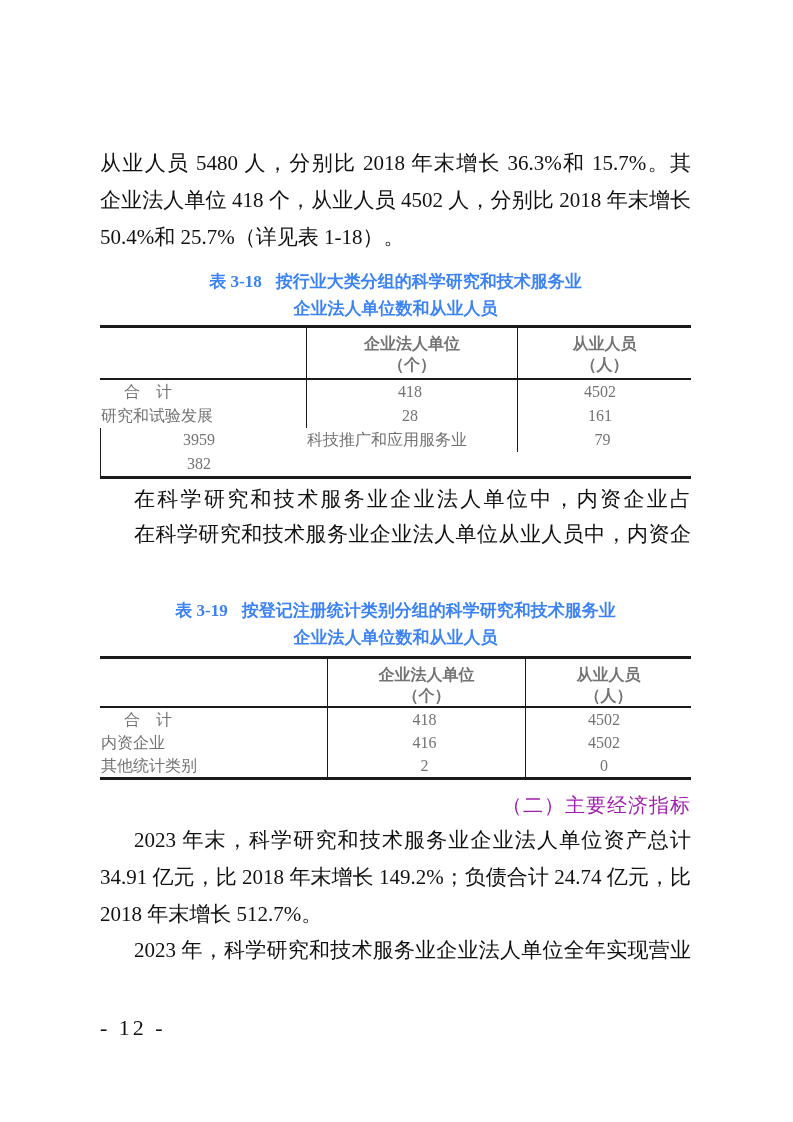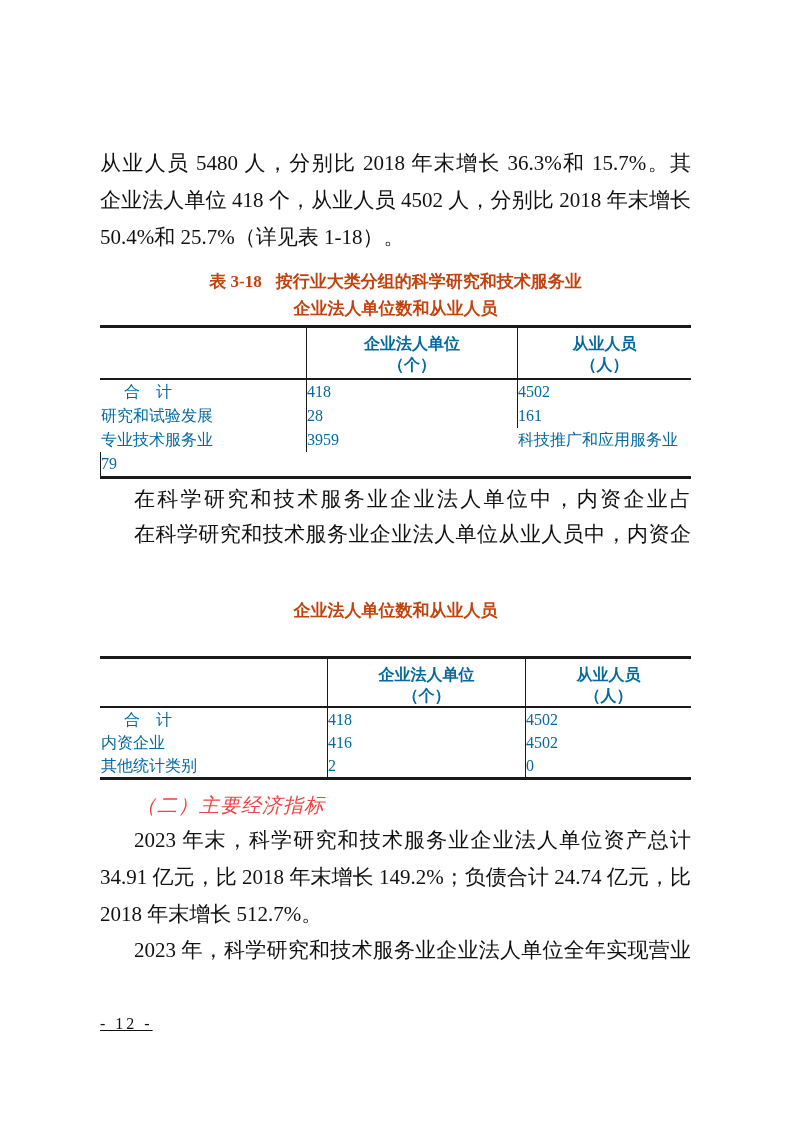--- a/index.html
+++ b/index.html
@@ -31,50 +31,50 @@
   .p3 { top: 516px; }
   .p4 { top: 822px; }
   .p5 { top: 932px; }
   
   .sec-heading {
     position: absolute;
     left: 100px;
     top: 790px;
     width: 591px;
     font-size: 20px;
-    font-style: italic;
     letter-spacing: 1px;
     text-indent: 36px;
     line-height: 30px;
-    color: #ef4444;
+    color: #a21caf;
+    text-align: right;
   }
   
   .tbl-title {
     position: absolute;
     left: 100px;
     width: 591px;
     text-align: center;
     font-weight: bold;
     font-size: 17px;
     line-height: 27px;
-    color: #c2410c;
+    color: #3b82f6;
   }
   .t18-title { top: 268px; }
   .t19-title { top: 597px; }
   .tbl-title .tnum { margin-right: 14px; }
   
   .dtable {
     position: absolute;
     left: 100px;
     width: 591px;
     border-top: 3px solid #1a1a1a;
     border-bottom: 3px solid #1a1a1a;
     display: grid;
     font-size: 16px;
-    color: #0369a1;
+    color: #737373;
   }
   .t18 {
     top: 325px;
     grid-template-columns: 206px 211px 174px;
     grid-template-rows: 52px repeat(4, 24px);
   }
   .t19 {
     top: 656px;
     grid-template-columns: 227px 198px 166px;
     grid-template-rows: 49px repeat(3, 23px);
@@ -83,35 +83,34 @@
   .cell.vline { border-left: 1px solid #1a1a1a; }
   .cell.hd {
     border-bottom: 2px solid #1a1a1a;
     text-align: center;
     font-weight: bold;
     padding-top: 5px;
     line-height: 21px;
   }
   .cell.lbl { text-align: left; padding-left: 1px; line-height: 24px; }
   .t19 .cell.lbl { line-height: 23px; }
-  .cell.num { text-align: left; line-height: 24px; }
+  .cell.num { text-align: center; line-height: 24px; }
   .t19 .cell.num { line-height: 23px; }
   .cell.c2 { padding-right: 4px; }
   .cell.c3 { padding-right: 9px; }
   .row-total { font-weight: normal; }
   .row-total.lbl { padding-left: 24px; letter-spacing: 0; }
   
   .page-number {
     position: absolute;
     left: 100px;
     top: 1015px;
-    font-size: 16px;
+    font-size: 22px;
     letter-spacing: 3px;
     color: #111111;
-    text-decoration: underline;
   }
 </style>
 </head>
 <body>
 
 <div class="page">
 
   <div class="para p1">
     <div class="ln just">从业人员 5480 人，分别比 2018 年末增长 36.3%和 15.7%。其中，</div>
     <div class="ln just">企业法人单位 418 个，从业人员 4502 人，分别比 2018 年末增长</div>
@@ -135,36 +134,37 @@
     </div>
 
     <div class="cell lbl row-total">合　计</div>
     <div class="cell num c2 vline row-total">418</div>
     <div class="cell num c3 vline row-total">4502</div>
 
     <div class="cell lbl">研究和试验发展</div>
     <div class="cell num c2 vline">28</div>
     <div class="cell num c3 vline">161</div>
 
-    <div class="cell lbl">专业技术服务业</div>
     <div class="cell num c3 vline">3959</div>
 
     <div class="cell lbl">科技推广和应用服务业</div>
     <div class="cell num c2 vline">79</div>
+    <div class="cell num c3 vline">382</div>
   </div>
 
   <div class="para p2">
     <div class="ln just indent">在科学研究和技术服务业企业法人单位中，内资企业占 99.5%。</div>
   </div>
 
   <div class="para p3">
     <div class="ln just indent">在科学研究和技术服务业企业法人单位从业人员中，内资企业</div>
   </div>
 
   <div class="tbl-title t19-title">
+    <div><span class="tnum">表 3-19</span><span>按登记注册统计类别分组的科学研究和技术服务业</span></div>
     <div>企业法人单位数和从业人员</div>
   </div>
 
   <div class="dtable t19">
     <div class="cell hd lbl"></div>
     <div class="cell hd vline">
       <div>企业法人单位</div>
       <div>（个）</div>
     </div>
     <div class="cell hd vline">

